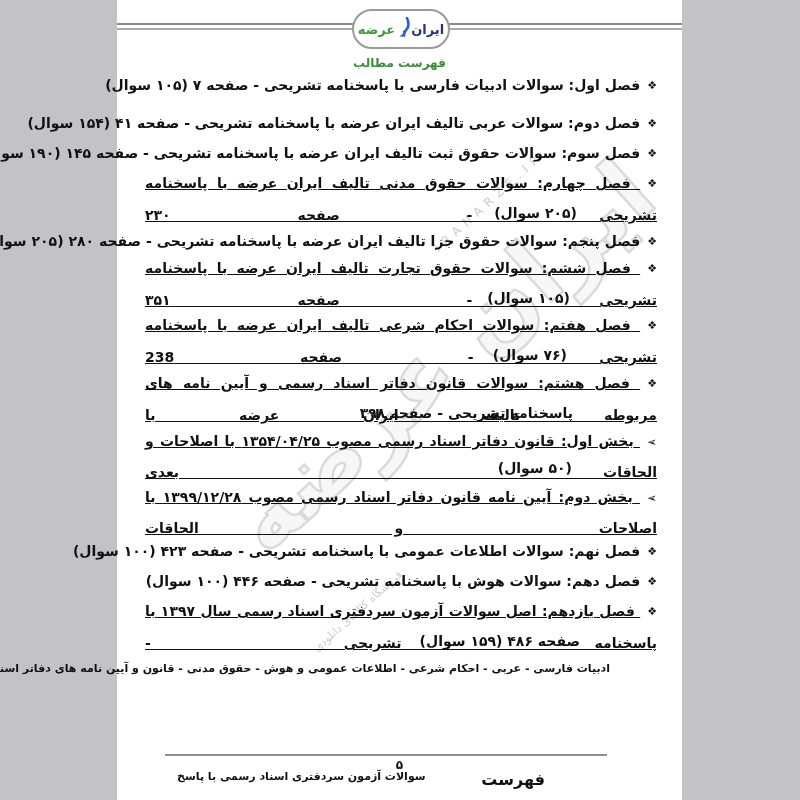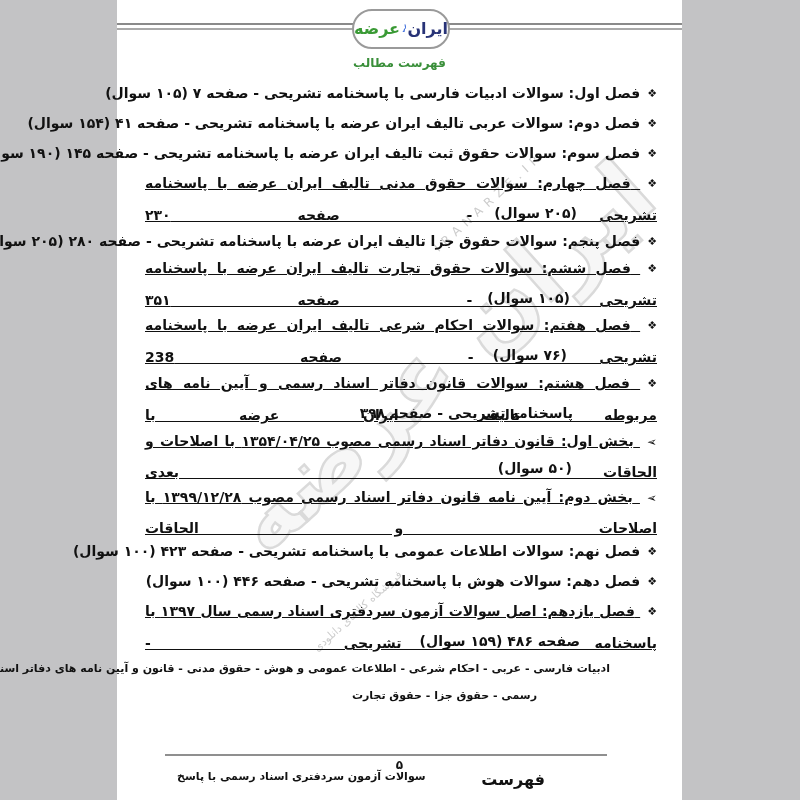--- a/index.html
+++ b/index.html
@@ -6,21 +6,21 @@
   body{font-family:"DejaVu Sans",sans-serif;}
   .stage{position:relative;width:800px;height:800px;background:#c3c3c5;overflow:hidden;}
   .page{position:absolute;left:117px;top:0;width:565px;height:800px;background:#ffffff;}
 
   
   .head-rule{position:absolute;left:0;top:23px;width:100%;height:3px;
              border-top:2px solid #8a8a8a;border-bottom:2px solid #a9a9a9;z-index:1;}
   .logo-pill{position:absolute;left:235px;top:9px;width:94px;height:36px;background:#fff;
              border:2.5px solid #9a9a9a;border-radius:20px;z-index:3;
              display:flex;align-items:center;justify-content:center;gap:1px;direction:rtl;}
-  .logo-pill .t{font-weight:bold;font-size:16px;line-height:1;}
+  .logo-pill .t{font-weight:bold;font-size:13px;line-height:1;}
   .logo-iran{color:#283377;}
   .logo-arze{color:#3a9a35;}
   .page-title{position:absolute;left:0;top:50px;width:100%;height:26px;line-height:26px;
               text-align:center;color:#3a8f3a;font-weight:bold;font-size:12px;z-index:2;}
 
   
   .wm{position:absolute;left:30px;top:235px;width:560px;height:330px;
       transform:rotate(-42deg);z-index:0;pointer-events:none;}
   .wm-big{position:absolute;left:55px;top:90px;white-space:nowrap;font-weight:bold;font-size:92px;
           color:rgba(246,246,246,0.9);-webkit-text-stroke:2.5px #dadada;letter-spacing:2px;}
@@ -64,42 +64,41 @@
       <span class="t logo-arze">عرضه</span>
     </div>
     <div class="page-title">فهرست مطالب</div>
 
     <div class="wm">
       <div class="wm-en">IRANARZE.IR</div>
       <div class="wm-big">ایران عرضه</div>
       <div class="wm-tag">فروشگاه کالاهای دانلودی</div>
     </div>
 
-    <div class="tl" style="top:78px"><span class="blt-ch">❖</span><span>فصل اول: سوالات ادبیات فارسی با پاسخنامه تشریحی - صفحه ۷ (۱۰۵ سوال)</span></div>
+    <div class="tl" style="top:70px"><span class="blt-ch">❖</span><span>فصل اول: سوالات ادبیات فارسی با پاسخنامه تشریحی - صفحه ۷ (۱۰۵ سوال)</span></div>
     <div class="tl" style="top:108px"><span class="blt-ch">❖</span><span>فصل دوم: سوالات عربی تالیف ایران عرضه با پاسخنامه تشریحی - صفحه ۴۱ (۱۵۴ سوال)</span></div>
     <div class="tl" style="top:138px"><span class="blt-ch">❖</span><span>فصل سوم: سوالات حقوق ثبت تالیف ایران عرضه با پاسخنامه تشریحی - صفحه ۱۴۵ (۱۹۰ سوال)</span></div>
     <div class="tl j" style="top:168px"><span class="blt-ch">❖</span> <span>فصل چهارم: سوالات حقوق مدنی تالیف ایران عرضه با پاسخنامه تشریحی - صفحه ۲۳۰</span></div>
     <div class="tl" style="top:198px;padding-right:80px"><span>(۲۰۵ سوال)</span></div>
     <div class="tl" style="top:226px"><span class="blt-ch">❖</span><span>فصل پنجم: سوالات حقوق جزا تالیف ایران عرضه با پاسخنامه تشریحی - صفحه ۲۸۰ (۲۰۵ سوال)</span></div>
     <div class="tl j" style="top:253px"><span class="blt-ch">❖</span> <span>فصل ششم: سوالات حقوق تجارت تالیف ایران عرضه با پاسخنامه تشریحی - صفحه ۳۵۱</span></div>
     <div class="tl" style="top:283px;padding-right:87px"><span>(۱۰۵ سوال)</span></div>
     <div class="tl j" style="top:310px"><span class="blt-ch">❖</span> <span>فصل هفتم: سوالات احکام شرعی تالیف ایران عرضه با پاسخنامه تشریحی - صفحه 238</span></div>
     <div class="tl" style="top:340px;padding-right:90px"><span>(۷۶ سوال)</span></div>
     <div class="tl j" style="top:368px"><span class="blt-ch">❖</span> <span>فصل هشتم: سوالات قانون دفاتر اسناد رسمی و آیین نامه های مربوطه تالیف ایران عرضه با</span></div>
     <div class="tl" style="top:398px;padding-right:84px"><span>پاسخنامه تشریحی - صفحه ۳۹۸</span></div>
     <div class="tl j" style="top:426px"><span class="blt-sec">➢</span> <span>بخش اول: قانون دفاتر اسناد رسمی مصوب ۱۳۵۴/۰۴/۲۵ با اصلاحات و الحاقات بعدی</span></div>
     <div class="tl" style="top:453px;padding-right:85px"><span>(۵۰ سوال)</span></div>
     <div class="tl j" style="top:482px"><span class="blt-sec">➢</span> <span>بخش دوم: آیین نامه قانون دفاتر اسناد رسمی مصوب ۱۳۹۹/۱۲/۲۸ با اصلاحات و الحاقات</span></div>
     <div class="tl" style="top:536px"><span class="blt-ch">❖</span><span>فصل نهم: سوالات اطلاعات عمومی با پاسخنامه تشریحی - صفحه ۴۲۳ (۱۰۰ سوال)</span></div>
     <div class="tl" style="top:566px"><span class="blt-ch">❖</span><span>فصل دهم: سوالات هوش با پاسخنامه تشریحی - صفحه ۴۴۶ (۱۰۰ سوال)</span></div>
     <div class="tl j" style="top:596px"><span class="blt-ch">❖</span> <span>فصل یازدهم: اصل سوالات آزمون سردفتری اسناد رسمی سال ۱۳۹۷ با پاسخنامه تشریحی -</span></div>
     <div class="tl" style="top:626px;padding-right:77px"><span>صفحه ۴۸۶ (۱۵۹ سوال)</span></div>
 
     <div class="sm" style="top:655px;padding-right:47px">ادبیات فارسی - عربی - احکام شرعی - اطلاعات عمومی و هوش - حقوق مدنی - قانون و آیین نامه های دفاتر اسناد</div>
-    <div class="sm" style="top:682px;padding-right:120px">رسمی - حقوق جزا - حقوق تجارت</div>
 
     <div class="foot-rule"></div>
     <div class="foot-num">۵</div>
     <div class="foot-right">فهرست</div>
     <div class="foot-left">سوالات آزمون سردفتری اسناد رسمی با پاسخ</div>
 
   </div>
 </div>
 
 </body></html>

